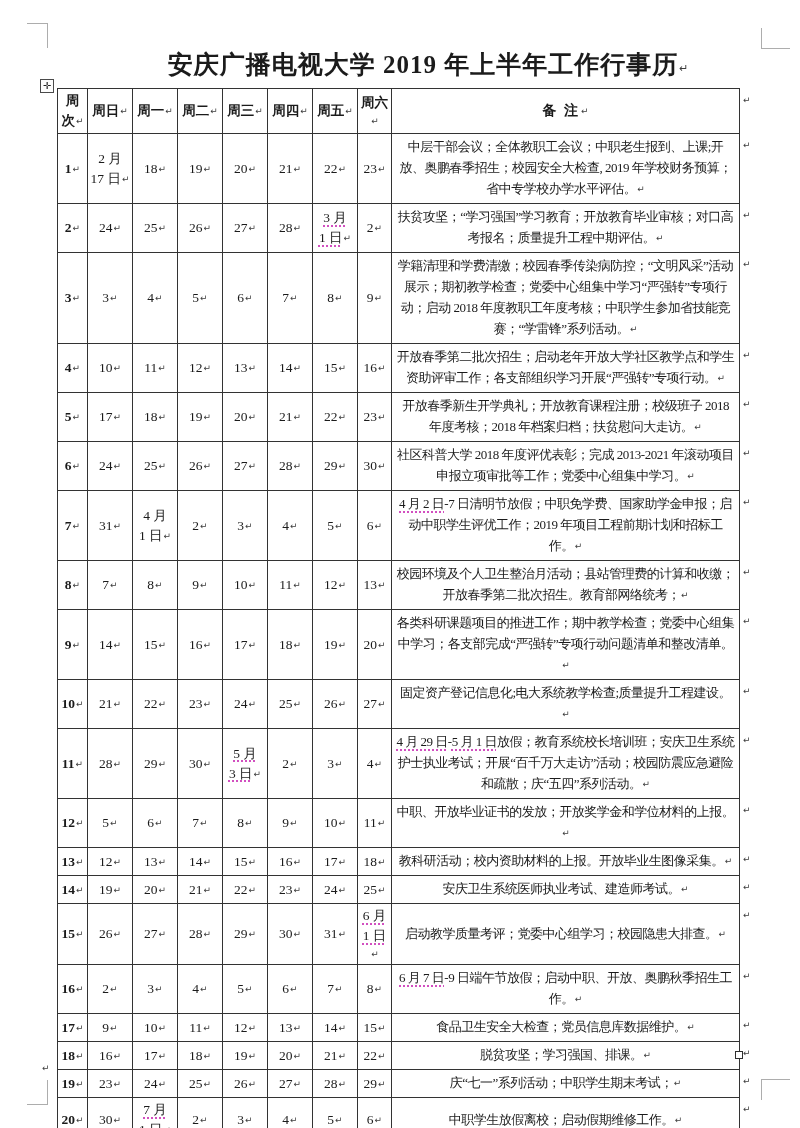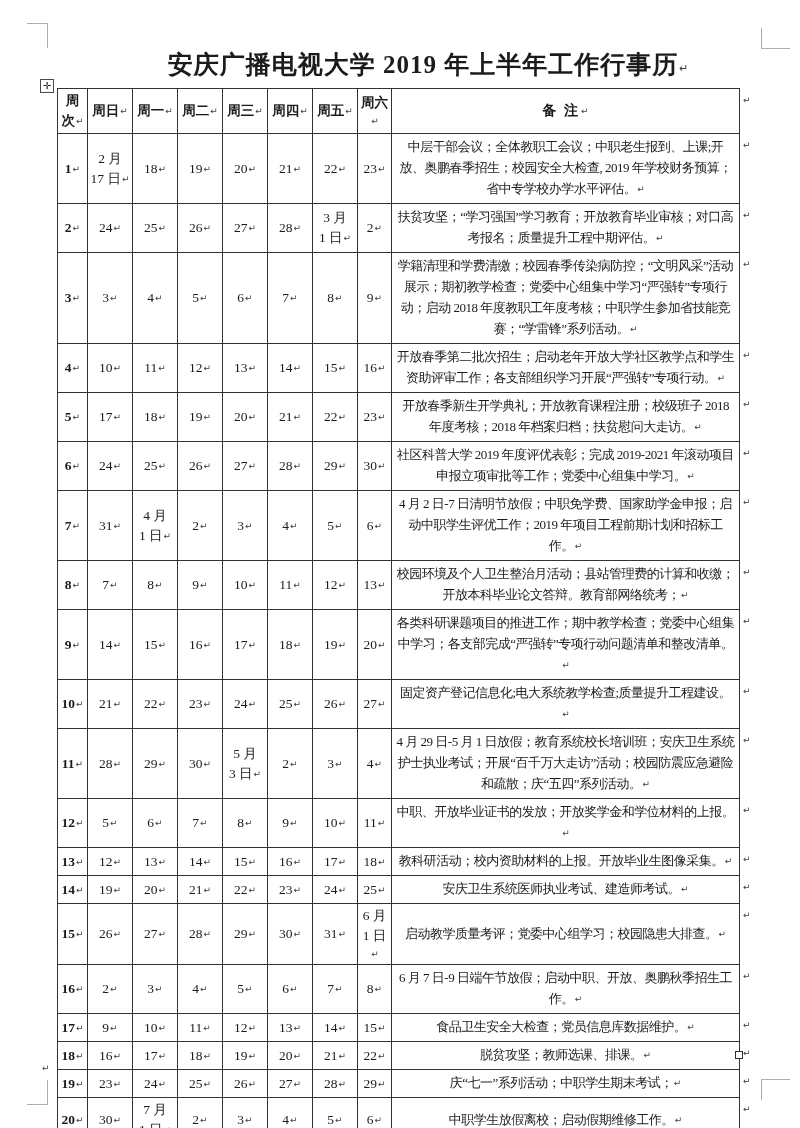--- a/index.html
+++ b/index.html
@@ -49,21 +49,21 @@
   table.cal td.c-remark, table.cal th.c-remark {
     text-align:center; padding:2px 4px; font-size:13px; letter-spacing:-0.5px; line-height:21px;
   }
   table.cal th.c-remark { text-align:center; font-size:14px; letter-spacing:2px; }
   table.cal td.rowend, table.cal th.rowend {
     border:none; background:transparent; vertical-align:top; text-align:left; padding:3px 0 0 2px;
   }
   .celltext { white-space:pre-line; line-height:20px; }
   .week .celltext { font-weight:bold; }
   .proof {
-    text-decoration-style:dotted;
+    text-decoration:underline; text-decoration-style:dotted;
     text-decoration-color:#d24fc0; text-decoration-thickness:2px; text-underline-offset:3px;
   }
 </style>
 </head>
 <body>
 
 <div class="corner tl"></div>
 <div class="corner tr"></div>
 <div class="corner bl"></div>
 <div class="corner br"></div>
@@ -164,21 +164,21 @@
       </tr>
       <tr>
         <td class="c-week week"><span class="celltext">6</span><span class="pmark">↵</span></td>
         <td class="c-day"><span class="celltext">24</span><span class="pmark">↵</span></td>
         <td class="c-day"><span class="celltext">25</span><span class="pmark">↵</span></td>
         <td class="c-day"><span class="celltext">26</span><span class="pmark">↵</span></td>
         <td class="c-day"><span class="celltext">27</span><span class="pmark">↵</span></td>
         <td class="c-day"><span class="celltext">28</span><span class="pmark">↵</span></td>
         <td class="c-day"><span class="celltext">29</span><span class="pmark">↵</span></td>
         <td class="c-day"><span class="celltext">30</span><span class="pmark">↵</span></td>
-        <td class="c-remark"><span class="celltext">社区科普大学 2019 年度评优表彰；完成 2019-2021 年滚动项目申报立项审批等工作；党委中心组集中学习。</span><span class="pmark">↵</span></td>
+        <td class="c-remark"><span class="celltext">社区科普大学 2018 年度评优表彰；完成 2013-2021 年滚动项目申报立项审批等工作；党委中心组集中学习。</span><span class="pmark">↵</span></td>
         <td class="rowend"><span class="pmark">↵</span></td>
       </tr>
       <tr>
         <td class="c-week week"><span class="celltext">7</span><span class="pmark">↵</span></td>
         <td class="c-day"><span class="celltext">31</span><span class="pmark">↵</span></td>
         <td class="c-day"><span class="celltext">4 月
 1 日</span><span class="pmark">↵</span></td>
         <td class="c-day"><span class="celltext">2</span><span class="pmark">↵</span></td>
         <td class="c-day"><span class="celltext">3</span><span class="pmark">↵</span></td>
         <td class="c-day"><span class="celltext">4</span><span class="pmark">↵</span></td>
@@ -189,21 +189,21 @@
       </tr>
       <tr>
         <td class="c-week week"><span class="celltext">8</span><span class="pmark">↵</span></td>
         <td class="c-day"><span class="celltext">7</span><span class="pmark">↵</span></td>
         <td class="c-day"><span class="celltext">8</span><span class="pmark">↵</span></td>
         <td class="c-day"><span class="celltext">9</span><span class="pmark">↵</span></td>
         <td class="c-day"><span class="celltext">10</span><span class="pmark">↵</span></td>
         <td class="c-day"><span class="celltext">11</span><span class="pmark">↵</span></td>
         <td class="c-day"><span class="celltext">12</span><span class="pmark">↵</span></td>
         <td class="c-day"><span class="celltext">13</span><span class="pmark">↵</span></td>
-        <td class="c-remark"><span class="celltext">校园环境及个人卫生整治月活动；县站管理费的计算和收缴；开放本科毕业论文答辩。教育部网络统考；</span><span class="pmark">↵</span></td>
+        <td class="c-remark"><span class="celltext">校园环境及个人卫生整治月活动；县站管理费的计算和收缴；开放春季第二批次招生。教育部网络统考；</span><span class="pmark">↵</span></td>
         <td class="rowend"><span class="pmark">↵</span></td>
       </tr>
       <tr>
         <td class="c-week week"><span class="celltext">9</span><span class="pmark">↵</span></td>
         <td class="c-day"><span class="celltext">14</span><span class="pmark">↵</span></td>
         <td class="c-day"><span class="celltext">15</span><span class="pmark">↵</span></td>
         <td class="c-day"><span class="celltext">16</span><span class="pmark">↵</span></td>
         <td class="c-day"><span class="celltext">17</span><span class="pmark">↵</span></td>
         <td class="c-day"><span class="celltext">18</span><span class="pmark">↵</span></td>
         <td class="c-day"><span class="celltext">19</span><span class="pmark">↵</span></td>
@@ -311,21 +311,21 @@
       </tr>
       <tr>
         <td class="c-week week"><span class="celltext">18</span><span class="pmark">↵</span></td>
         <td class="c-day"><span class="celltext">16</span><span class="pmark">↵</span></td>
         <td class="c-day"><span class="celltext">17</span><span class="pmark">↵</span></td>
         <td class="c-day"><span class="celltext">18</span><span class="pmark">↵</span></td>
         <td class="c-day"><span class="celltext">19</span><span class="pmark">↵</span></td>
         <td class="c-day"><span class="celltext">20</span><span class="pmark">↵</span></td>
         <td class="c-day"><span class="celltext">21</span><span class="pmark">↵</span></td>
         <td class="c-day"><span class="celltext">22</span><span class="pmark">↵</span></td>
-        <td class="c-remark"><span class="celltext">脱贫攻坚；教师选课、排课。</span><span class="pmark">↵</span></td>
+        <td class="c-remark"><span class="celltext">脱贫攻坚；学习强国、排课。</span><span class="pmark">↵</span></td>
         <td class="rowend"><span class="pmark">↵</span></td>
       </tr>
       <tr>
         <td class="c-week week"><span class="celltext">19</span><span class="pmark">↵</span></td>
         <td class="c-day"><span class="celltext">23</span><span class="pmark">↵</span></td>
         <td class="c-day"><span class="celltext">24</span><span class="pmark">↵</span></td>
         <td class="c-day"><span class="celltext">25</span><span class="pmark">↵</span></td>
         <td class="c-day"><span class="celltext">26</span><span class="pmark">↵</span></td>
         <td class="c-day"><span class="celltext">27</span><span class="pmark">↵</span></td>
         <td class="c-day"><span class="celltext">28</span><span class="pmark">↵</span></td>

